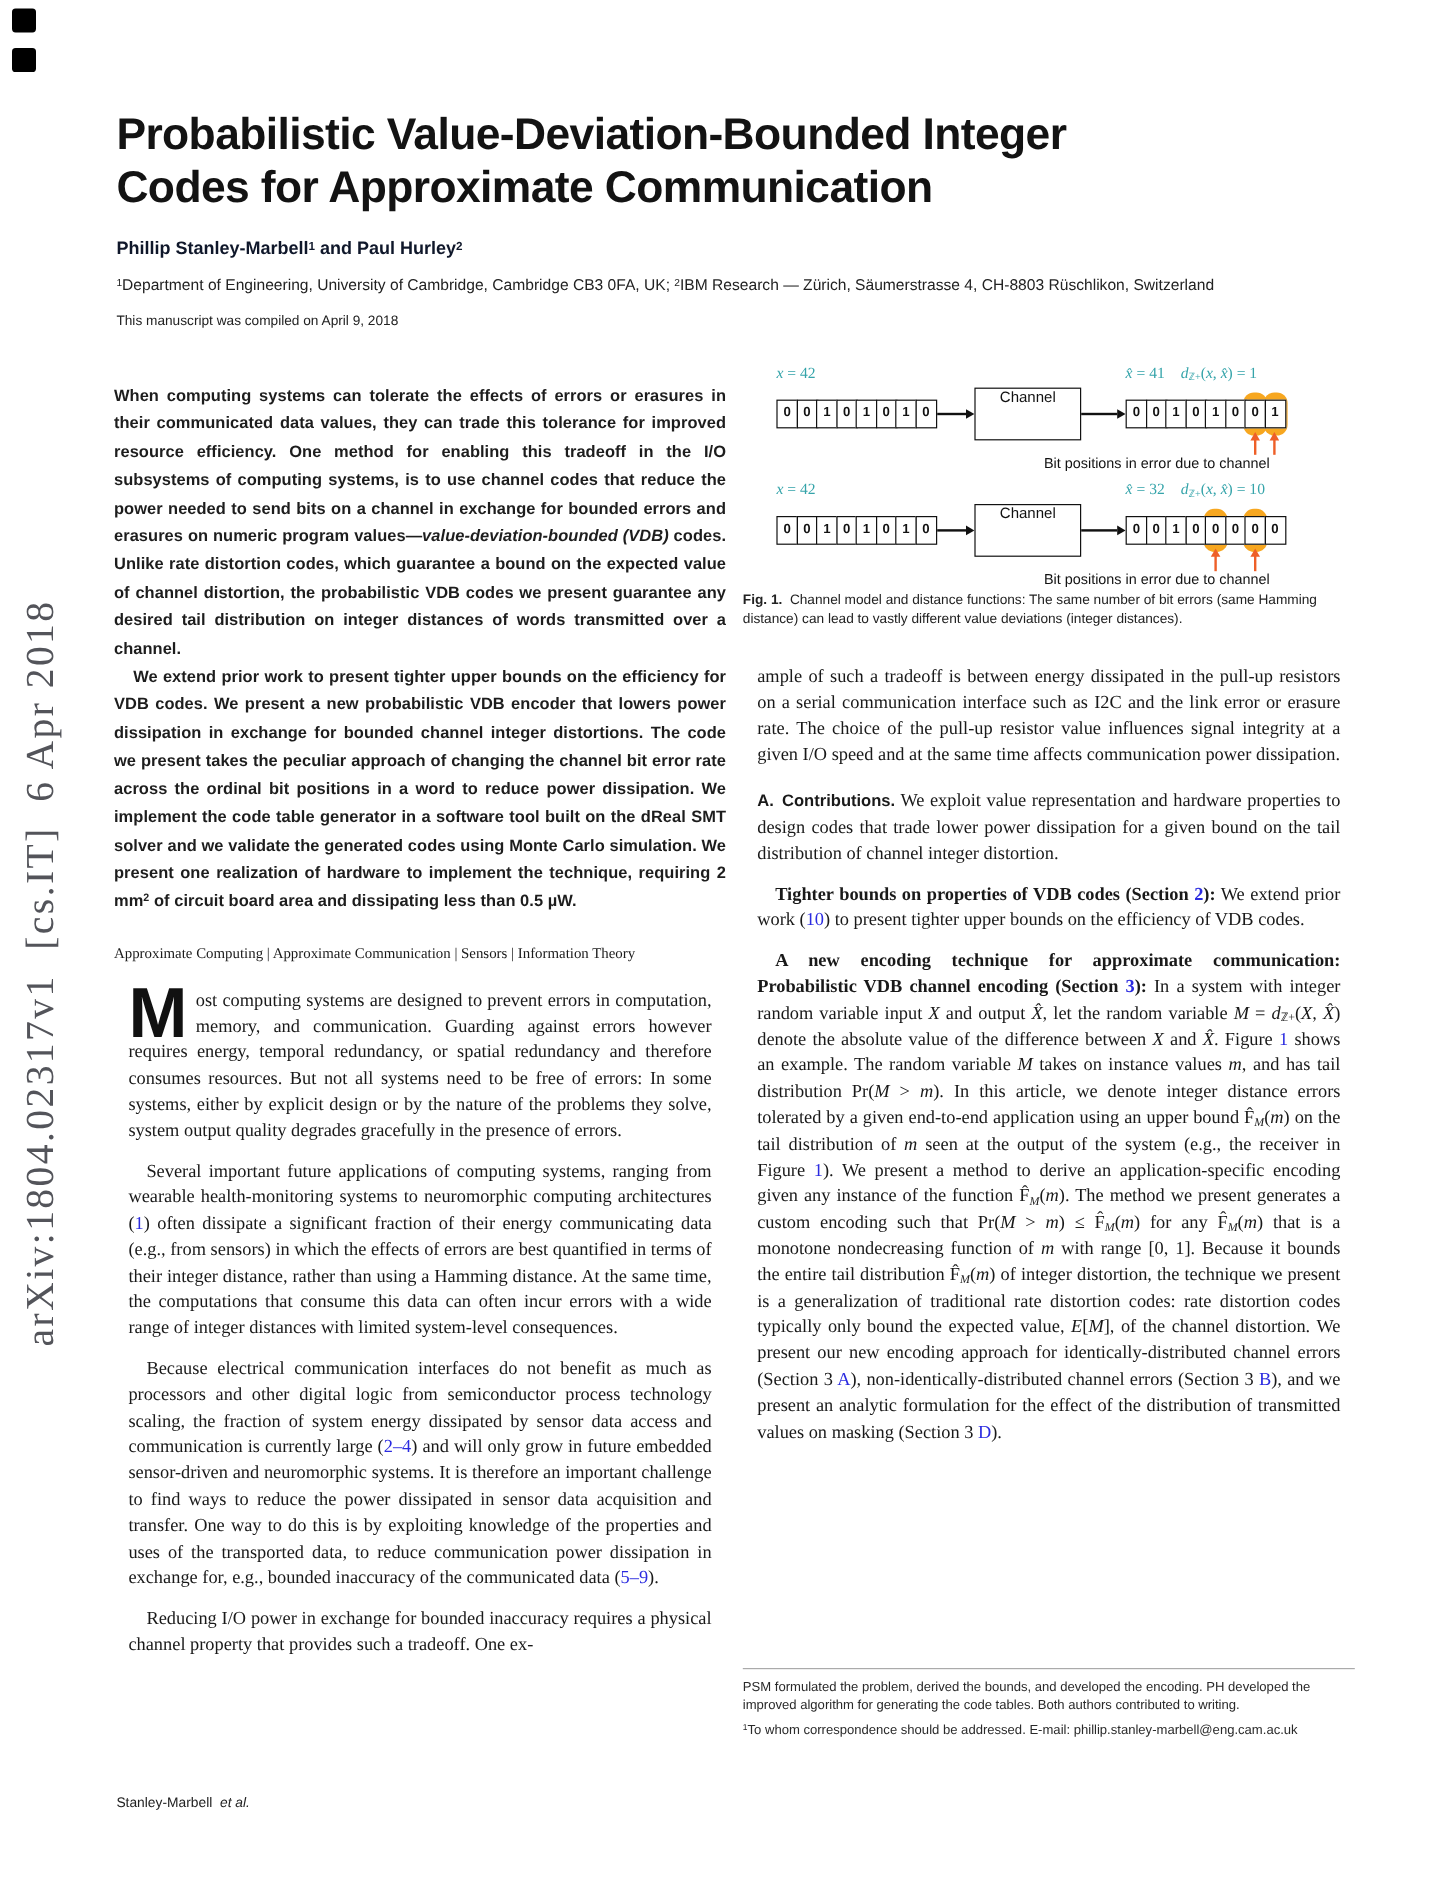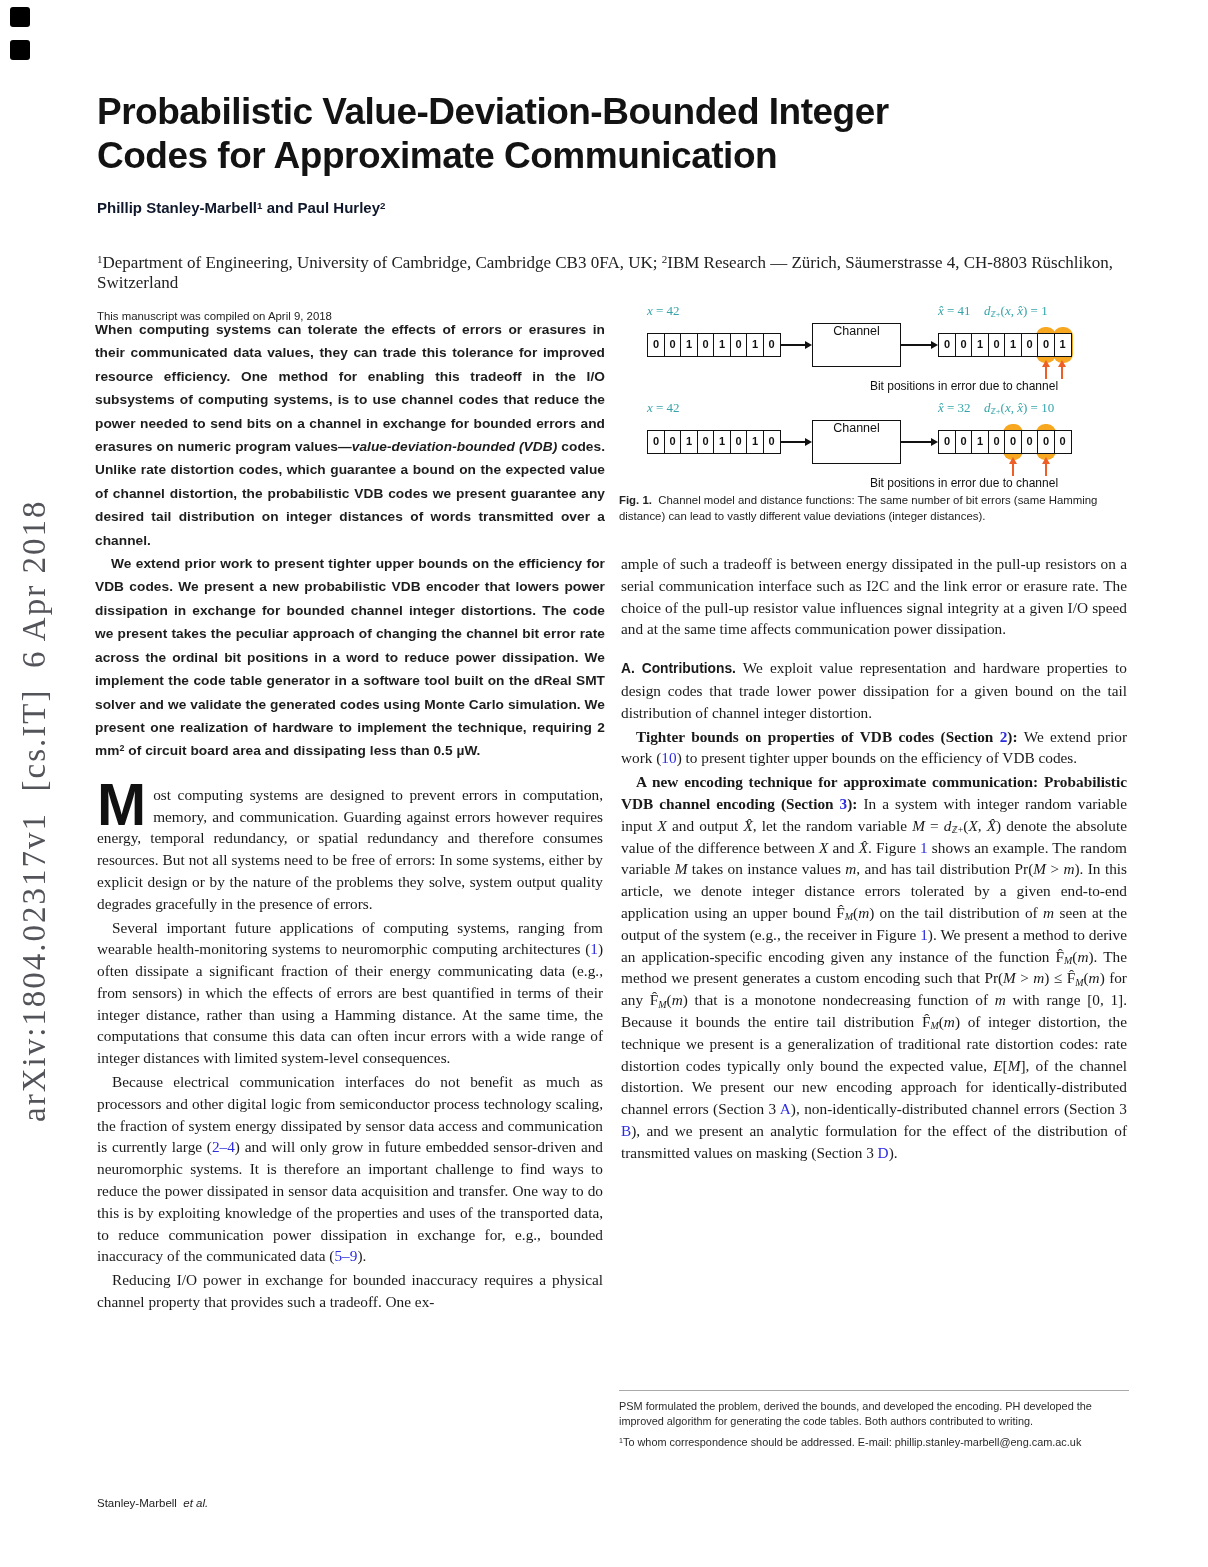--- a/index.html
+++ b/index.html
@@ -15,38 +15,38 @@
       transform:rotate(-90deg); transform-origin:0 0;
       font-family:"Liberation Serif", serif; font-size:33px; letter-spacing:2px;
       color:#53545a; white-space:pre; }
 
   
   .header { position:absolute; left:97px; top:90px; width:1035px; }
   .title { font-family:"Liberation Sans", sans-serif; font-weight:bold; font-size:37px;
            line-height:44px; letter-spacing:-0.5px; color:#131313; }
   .authors { margin-top:21px; font-family:"Liberation Sans", sans-serif; font-weight:bold;
              font-size:15px; color:#0f172a; }
-  .affil { margin-top:37px; font-family:Liberation Serif, serif; font-size:17px; color:#222; }
+  .affil { margin-top:14px; font-family:Liberation Sans, sans-serif; font-size:13px; color:#222; }
   .compiled { margin-top:17px; font-family:"Liberation Sans", sans-serif; font-size:11.4px; color:#222; }
   sup { font-size:0.65em; line-height:0; position:relative; top:-0.45em; vertical-align:baseline; }
   sub { font-size:0.65em; line-height:0; position:relative; top:0.25em; vertical-align:baseline; }
 
   
   .cols { position:absolute; left:95px; top:303px; width:1034px; display:flex; gap:14px; }
   .col { width:510px; }
   .col-left { padding-top:15px; }
 
   .abstract { font-family:"Liberation Sans", sans-serif; font-weight:bold; font-size:13.7px;
               line-height:23.4px; text-align:justify; color:#1d1d1d; letter-spacing:0.05px; }
   .abstract .p2 { text-indent:16px; }
 
   .keywords { margin-top:24px; font-size:12.4px; color:#1a1a1a; }
 
   .bodytext { font-size:15.3px; line-height:21.8px; text-align:justify; }
-  .bodytext p { margin:2px; }
+  .bodytext p { margin:12px; }
   .ind { text-indent:15px; }
   .intro { margin-top:21px; }
   .dropcap { float:left; font-family:"Liberation Sans", sans-serif; font-weight:bold;
              font-size:59px; line-height:43px; padding-right:7px; color:#111; }
   .ref { color:#2b2be0; }
   .runin { font-family:"Liberation Sans", sans-serif; font-weight:bold; font-size:13.8px; }
   .gap-para { margin-top:17px !important; }
 
   
   .fig { position:relative; width:510px; height:232px; margin-bottom:18px;
@@ -110,20 +110,21 @@
     <div class="compiled">This manuscript was compiled on April 9, 2018</div>
   </div>
 
   <div class="cols">
 
     <div class="col col-left">
       <div class="abstract">
         <div class="p1">When computing systems can tolerate the effects of errors or erasures in their communicated data values, they can trade this tolerance for improved resource efficiency. One method for enabling this tradeoff in the I/O subsystems of computing systems, is to use channel codes that reduce the power needed to send bits on a channel in exchange for bounded errors and erasures on numeric program values—<i>value-deviation-bounded (VDB)</i> codes. Unlike rate distortion codes, which guarantee a bound on the expected value of channel distortion, the probabilistic VDB codes we present guarantee any desired tail distribution on integer distances of words transmitted over a channel.</div>
         <div class="p2">We extend prior work to present tighter upper bounds on the efficiency for VDB codes. We present a new probabilistic VDB encoder that lowers power dissipation in exchange for bounded channel integer distortions. The code we present takes the peculiar approach of changing the channel bit error rate across the ordinal bit positions in a word to reduce power dissipation. We implement the code table generator in a software tool built on the dReal SMT solver and we validate the generated codes using Monte Carlo simulation. We present one realization of hardware to implement the technique, requiring 2 mm<sup>2</sup> of circuit board area and dissipating less than 0.5 µW.</div>
       </div>
+      <div class="keywords">Approximate Computing | Approximate Communication | Sensors | Information Theory</div>
       <div class="bodytext intro">
         <p><span class="dropcap">M</span><span>ost computing systems are designed to prevent errors in computation, memory, and communication. Guarding against errors however requires energy, temporal redundancy, or spatial redundancy and therefore consumes resources. But not all systems need to be free of errors: In some systems, either by explicit design or by the nature of the problems they solve, system output quality degrades gracefully in the presence of errors.</span></p>
         <p class="ind">Several important future applications of computing systems, ranging from wearable health-monitoring systems to neuromorphic computing architectures (<span class="ref">1</span>) often dissipate a significant fraction of their energy communicating data (e.g., from sensors) in which the effects of errors are best quantified in terms of their integer distance, rather than using a Hamming distance. At the same time, the computations that consume this data can often incur errors with a wide range of integer distances with limited system-level consequences.</p>
         <p class="ind">Because electrical communication interfaces do not benefit as much as processors and other digital logic from semiconductor process technology scaling, the fraction of system energy dissipated by sensor data access and communication is currently large (<span class="ref">2–4</span>) and will only grow in future embedded sensor-driven and neuromorphic systems. It is therefore an important challenge to find ways to reduce the power dissipated in sensor data acquisition and transfer. One way to do this is by exploiting knowledge of the properties and uses of the transported data, to reduce communication power dissipation in exchange for, e.g., bounded inaccuracy of the communicated data (<span class="ref">5–9</span>).</p>
         <p class="ind">Reducing I/O power in exchange for bounded inaccuracy requires a physical channel property that provides such a tradeoff. One ex-</p>
       </div>
     </div>
 
     <div class="col">
       <div class="fig" id="fig1">

